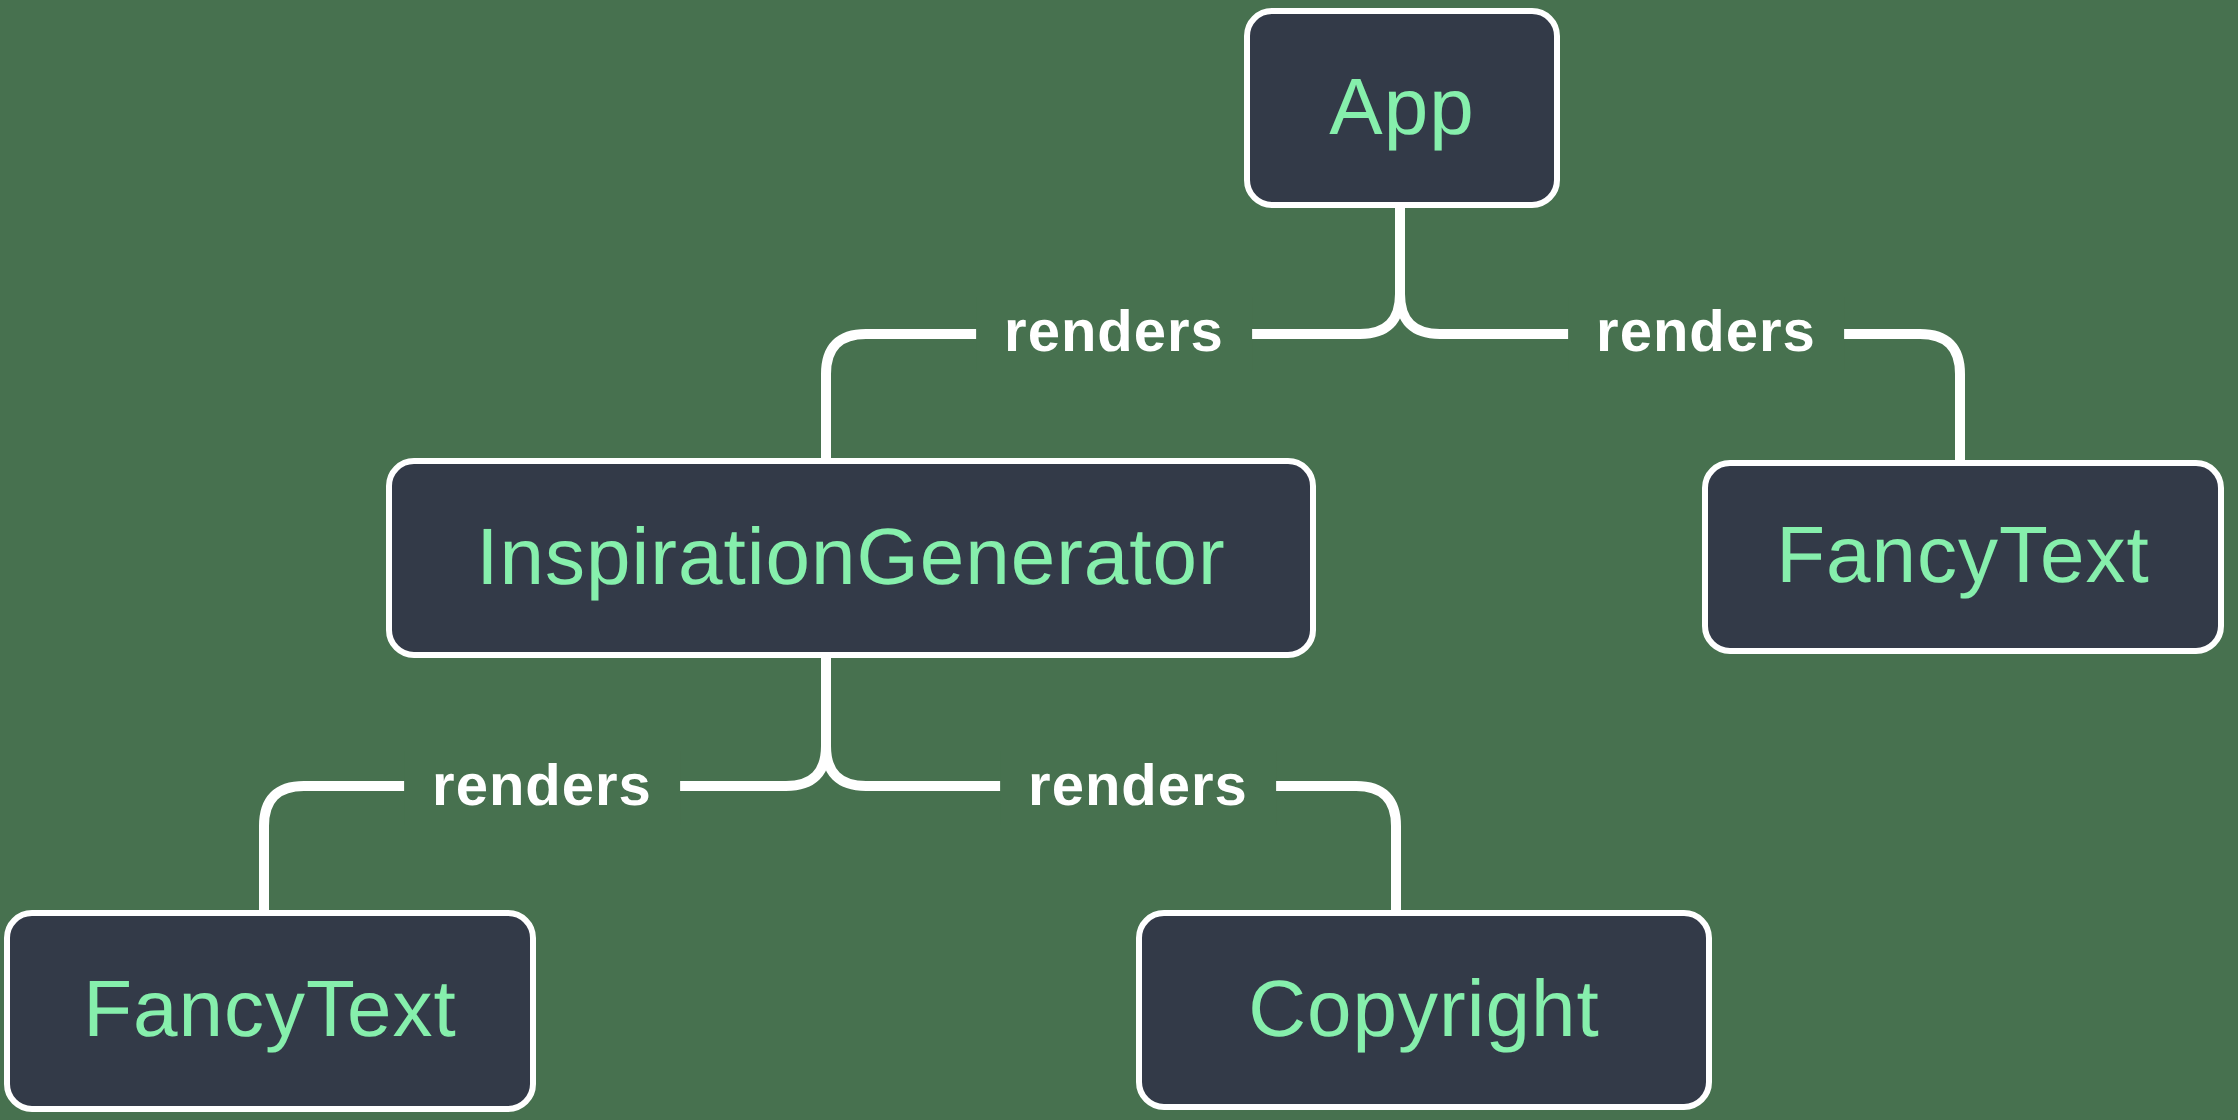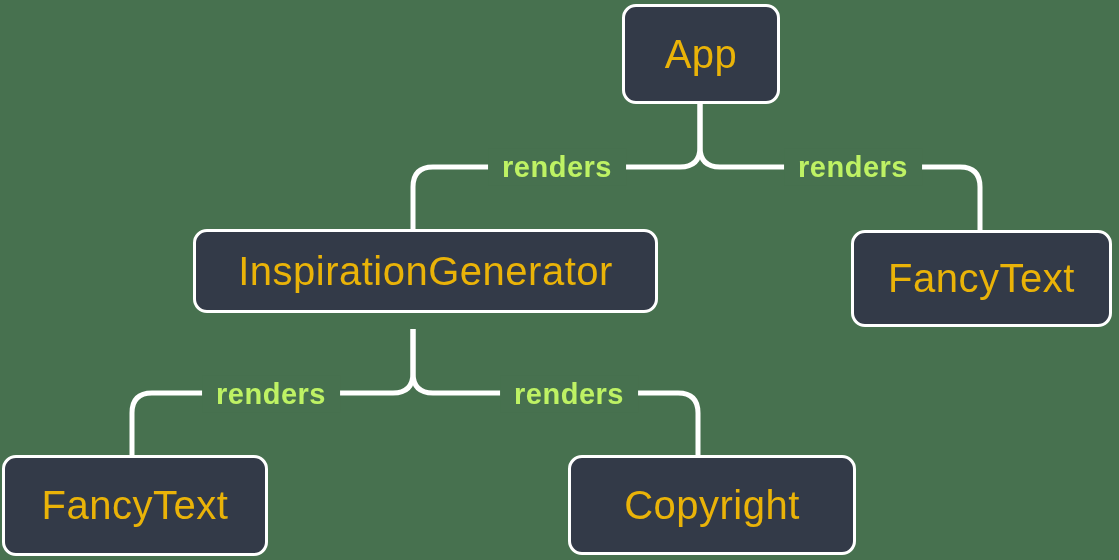--- a/index.html
+++ b/index.html
@@ -26,39 +26,39 @@
     fill: none;
     stroke-width: 5;
     stroke-linecap: butt;
   }
   .node {
     position: absolute;
     box-sizing: border-box;
     background: #333A48;
     border: 3px solid #FFFFFF;
     border-radius: 14px;
-    color: #eab308;
+    color: #86efac;
     display: flex;
     align-items: center;
     justify-content: center;
     font-size: 40px;
     font-weight: 400;
     letter-spacing: 0.5px;
     white-space: nowrap;
   }
   .node-app               { left: 622px; top: 4px;   width: 158px; height: 100px; }
-  .node-inspiration       { left: 193px; top: 229px; width: 465px; height: 84px; }
+  .node-inspiration       { left: 193px; top: 229px; width: 465px; height: 100px; }
   .node-fancytext-top     { left: 851px; top: 230px; width: 261px; height: 97px;  }
   .node-fancytext-bottom  { left: 2px;   top: 455px; width: 266px; height: 101px; }
   .node-copyright         { left: 568px; top: 455px; width: 288px; height: 100px; }
   .edge-label {
     position: absolute;
     transform: translate(-50%, -50%);
     background: #47714F;
-    color: #bef264;
+    color: #ffffff;
     font-size: 29px;
     font-weight: 700;
     padding: 2px 14px;
     white-space: nowrap;
     letter-spacing: 0.5px;
   }
   .edge-label-1 { left: 557px; top: 167px; }
   .edge-label-2 { left: 853px; top: 167px; }
   .edge-label-3 { left: 271px; top: 394px; }
   .edge-label-4 { left: 569px; top: 394px; }

